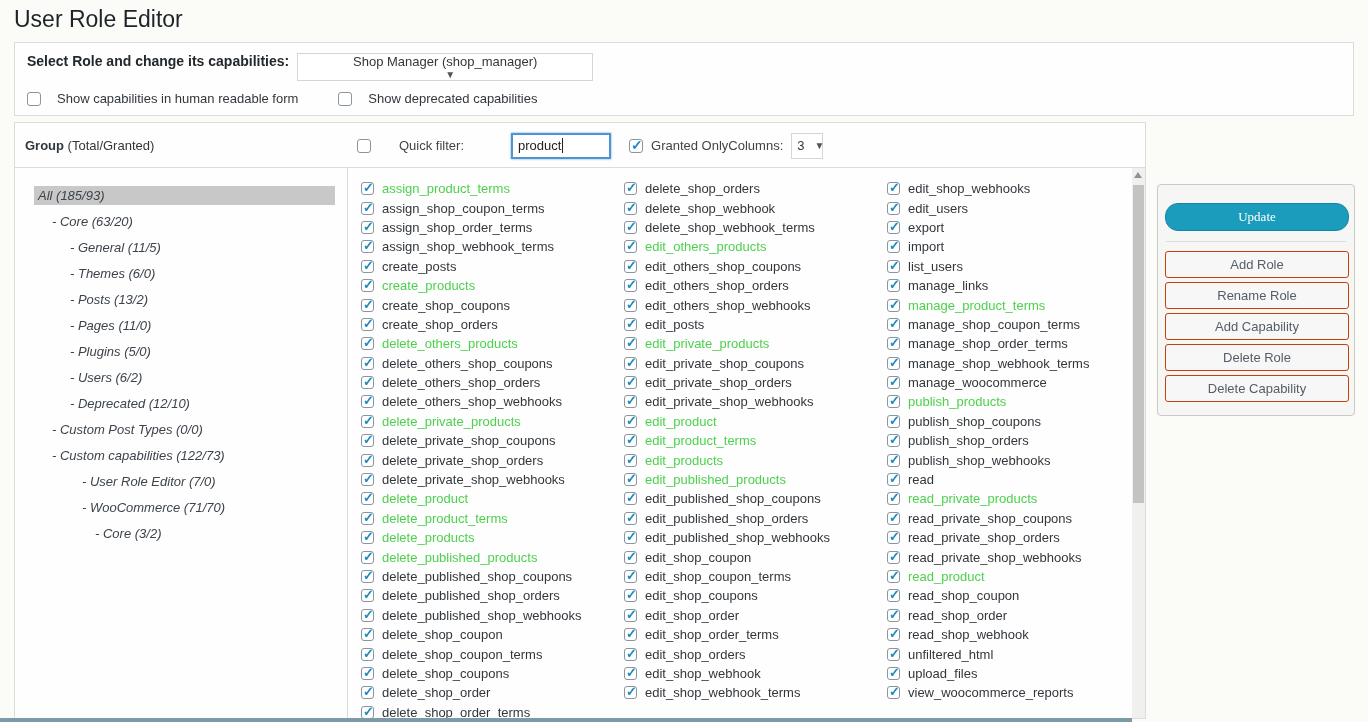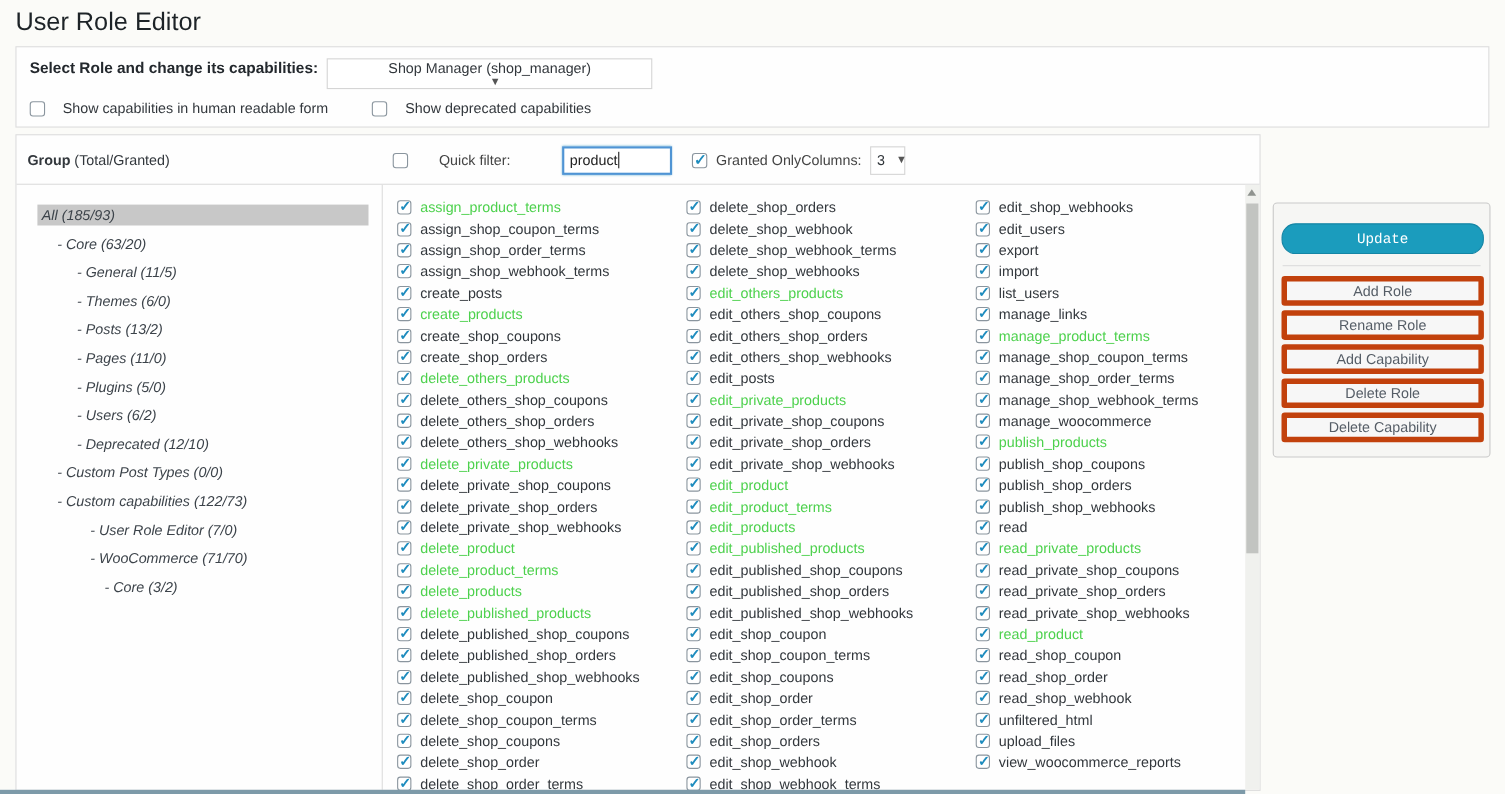--- a/index.html
+++ b/index.html
@@ -64,23 +64,23 @@
   .vscroll { position:absolute; right:0; top:45px; bottom:0; width:13px; background:#f0f1ee; }
   .vscroll .up { position:absolute; top:4px; left:2px; width:0; height:0;
                  border-left:4.5px solid transparent; border-right:4.5px solid transparent;
                  border-bottom:6px solid #8f938f; }
   .vscroll .thumb { position:absolute; left:1px; top:17px; width:11px; height:318px; background:#c2c4c1; }
 
   
   .actions { position:absolute; left:1157px; top:184px; width:198px; height:232px;
              background:#f6f6f4; border:1px solid #c9c9c9; border-radius:4px; padding:18px 7px 0 7px; }
   .btn-update { width:184px; height:28px; background:#1b9cbd; border:1px solid #1485a5; border-radius:13px;
-                color:#fff; font-size:13px; font-family:Liberation Mono, monospace; display:block; cursor:pointer; }
+                color:#fff; font-size:13px; font-family:Liberation Serif, serif; display:block; cursor:pointer; }
   .actions hr { border:none; border-top:1px solid #ddd; margin:10px 1px 9px 1px; }
-  .btn-secondary { width:184px; height:27px; background:#f7f7f7; border:5px solid #c2410c; border-radius:3px;
+  .btn-secondary { width:184px; height:27px; background:#f7f7f7; border:1px solid #c2410c; border-radius:3px;
                    color:#555d66; font-size:13px; font-family:inherit; display:block; margin-bottom:4px; cursor:pointer; }
 
   .bottom-strip { position:absolute; left:0; top:718px; width:1132px; height:4px; background:#7d9aa9; }
 </style>
 </head>
 <body>
 
 <div class="page-title">User Role Editor</div>
 
 <div class="role-box">
@@ -290,24 +290,20 @@
         <div class="cap-row">
           <span class="cb checked"></span>
           <span class="cap-label">delete_shop_webhook</span>
         </div>
         <div class="cap-row">
           <span class="cb checked"></span>
           <span class="cap-label">delete_shop_webhook_terms</span>
         </div>
         <div class="cap-row">
           <span class="cb checked"></span>
-          <span class="cap-label">delete_shop_webhooks</span>
-        </div>
-        <div class="cap-row">
-          <span class="cb checked"></span>
           <span class="cap-label hl">edit_others_products</span>
         </div>
         <div class="cap-row">
           <span class="cb checked"></span>
           <span class="cap-label">edit_others_shop_coupons</span>
         </div>
         <div class="cap-row">
           <span class="cb checked"></span>
           <span class="cap-label">edit_others_shop_orders</span>
         </div>

